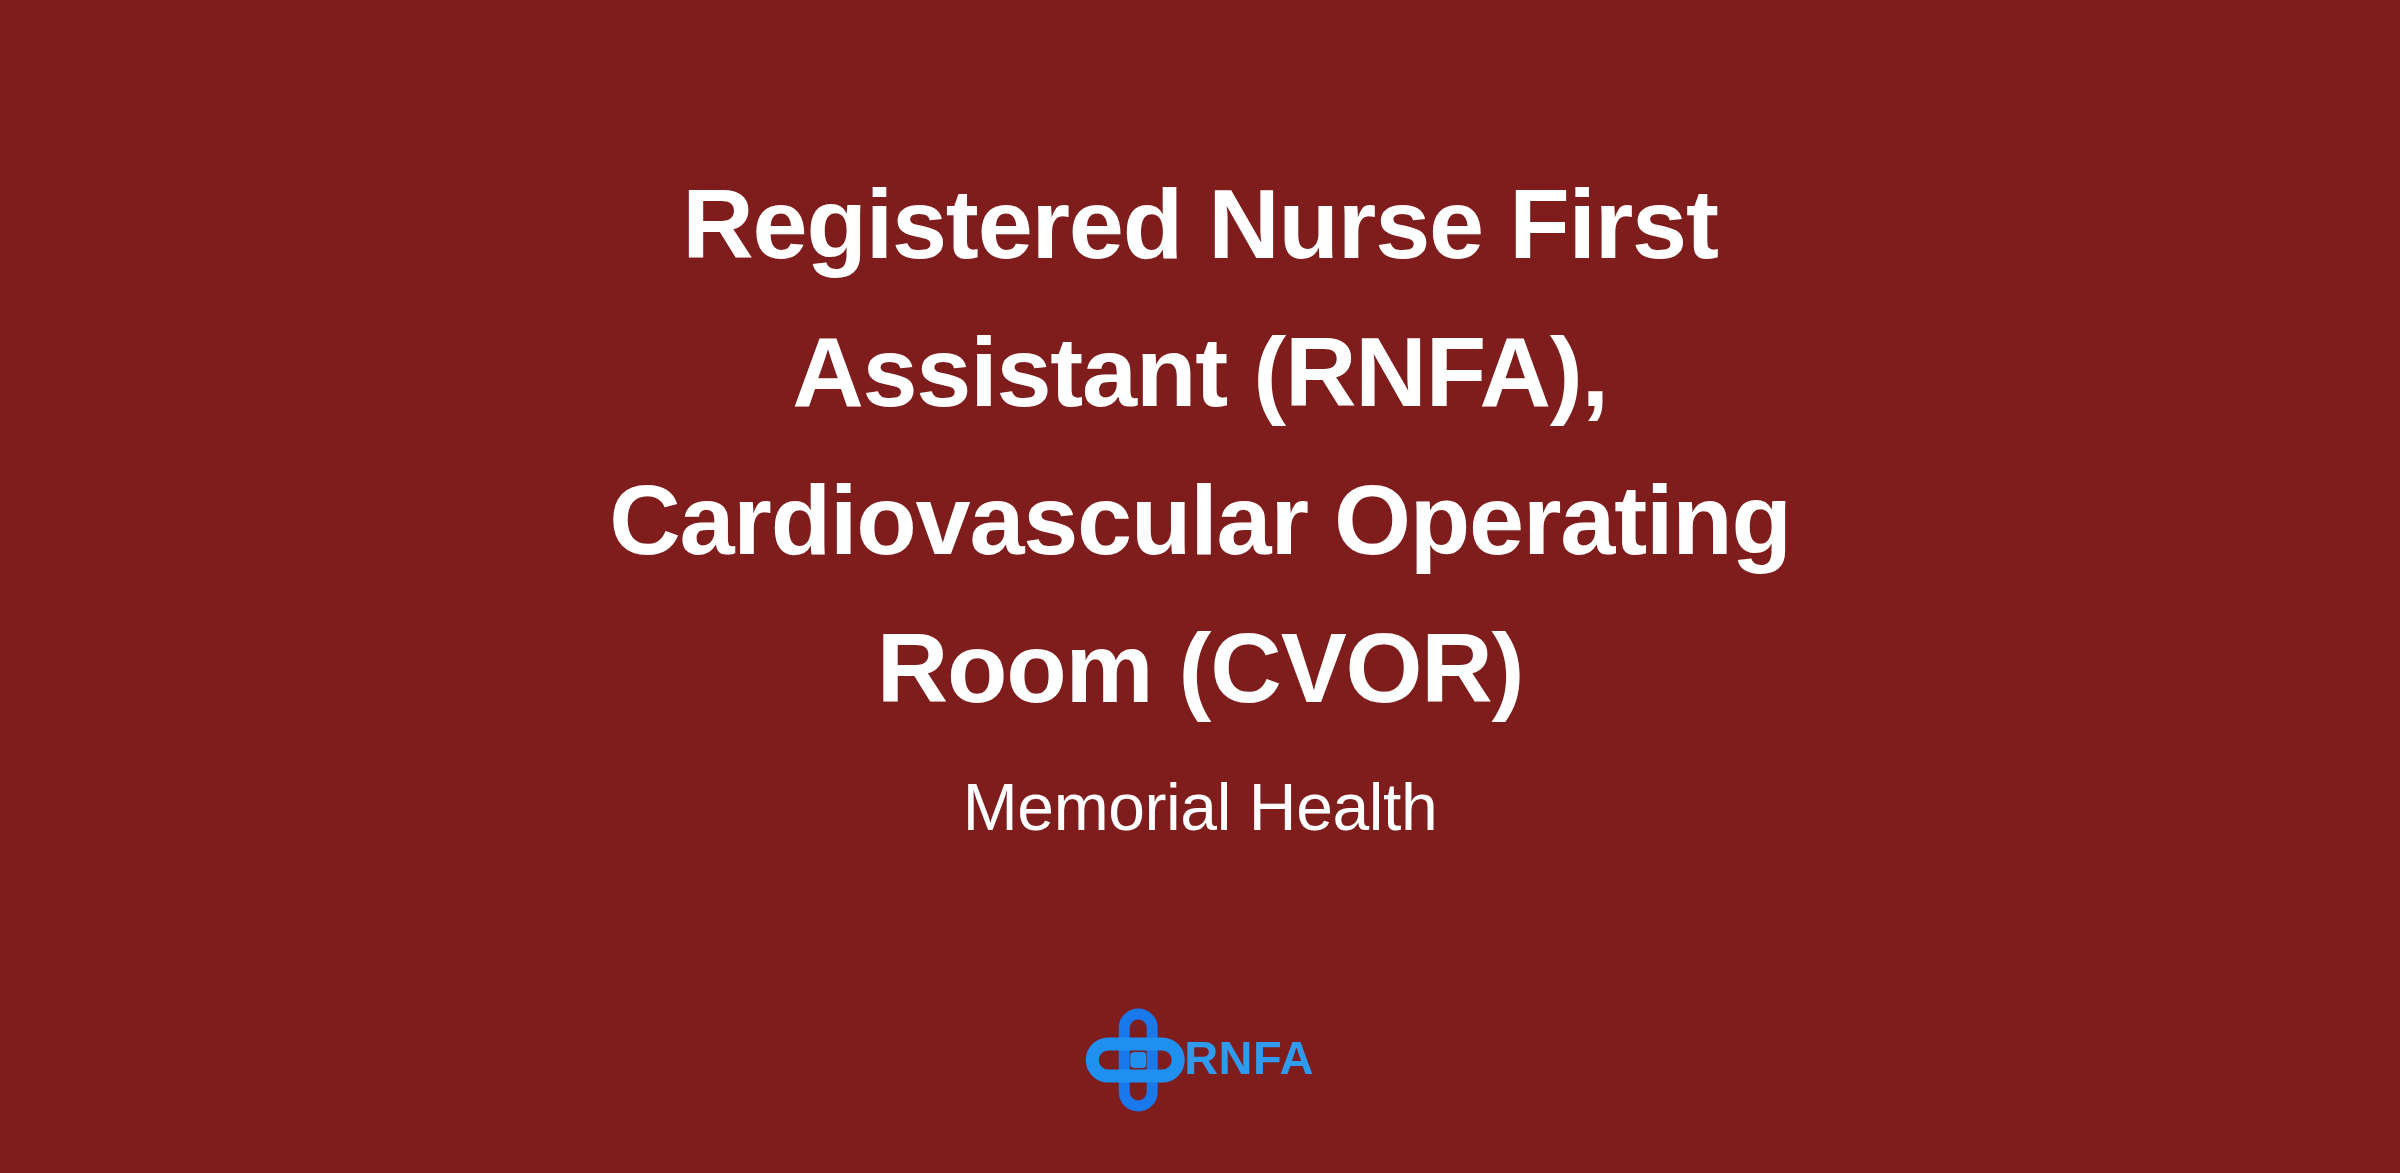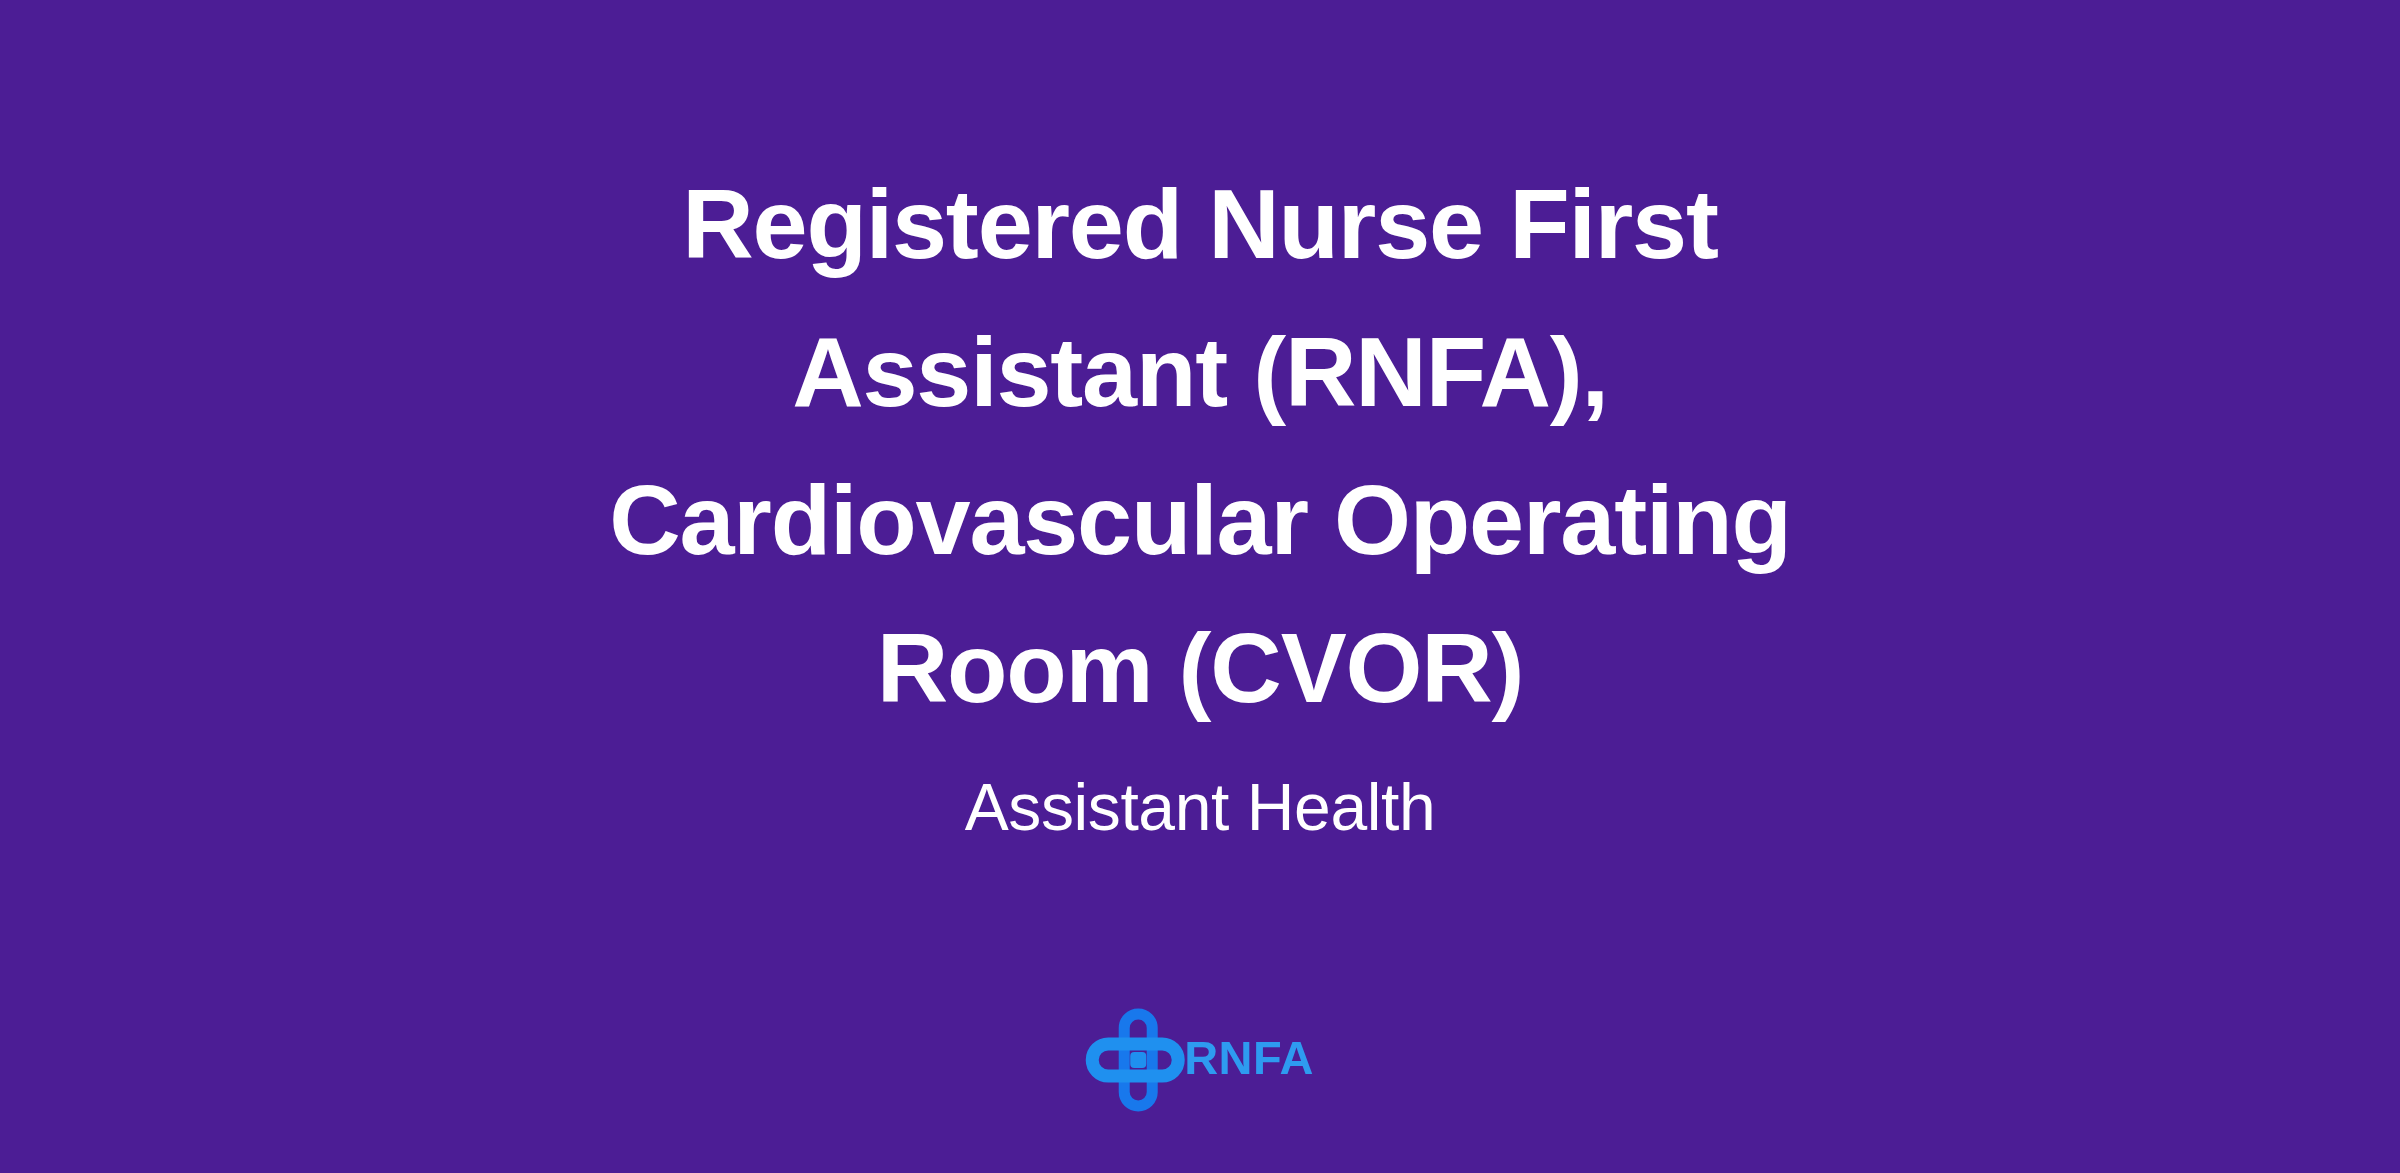--- a/index.html
+++ b/index.html
@@ -11,21 +11,21 @@
     height: 1173px;
     overflow: hidden;
     font-family: "Liberation Sans", sans-serif;
     background: #0d6ce8;
   }
 
   #card {
     position: relative;
     width: 2400px;
     height: 1173px;
-    background: #4c1d95;
+    background: #7f1d1d;
     display: flex;
     flex-direction: column;
     align-items: center;
     justify-content: flex-start;
     box-sizing: border-box;
   }
 
   
   .hero {
     position: absolute;
@@ -100,21 +100,21 @@
     white-space: nowrap;
   }
 </style>
 </head>
 <body>
 
 <div id="card">
 
   <div class="hero">
     <h1 class="job-title">Registered Nurse First Assistant (RNFA), Cardiovascular Operating Room (CVOR)</h1>
-    <div class="employer">Assistant Health</div>
+    <div class="employer">Memorial Health</div>
   </div>
 
   <div class="logo-lockup">
     <span class="logo-mark">
       <svg viewBox="0 0 104 96" xmlns="http://www.w3.org/2000/svg" aria-hidden="true">
 
         <rect x="38" y="2" width="28" height="92" rx="14" ry="14" fill="none" stroke="#1878ec" stroke-width="11"></rect>
 
         <rect x="6" y="32" width="86" height="32" rx="16" ry="16" fill="none" stroke="#1f90ef" stroke-width="13"></rect>
 

